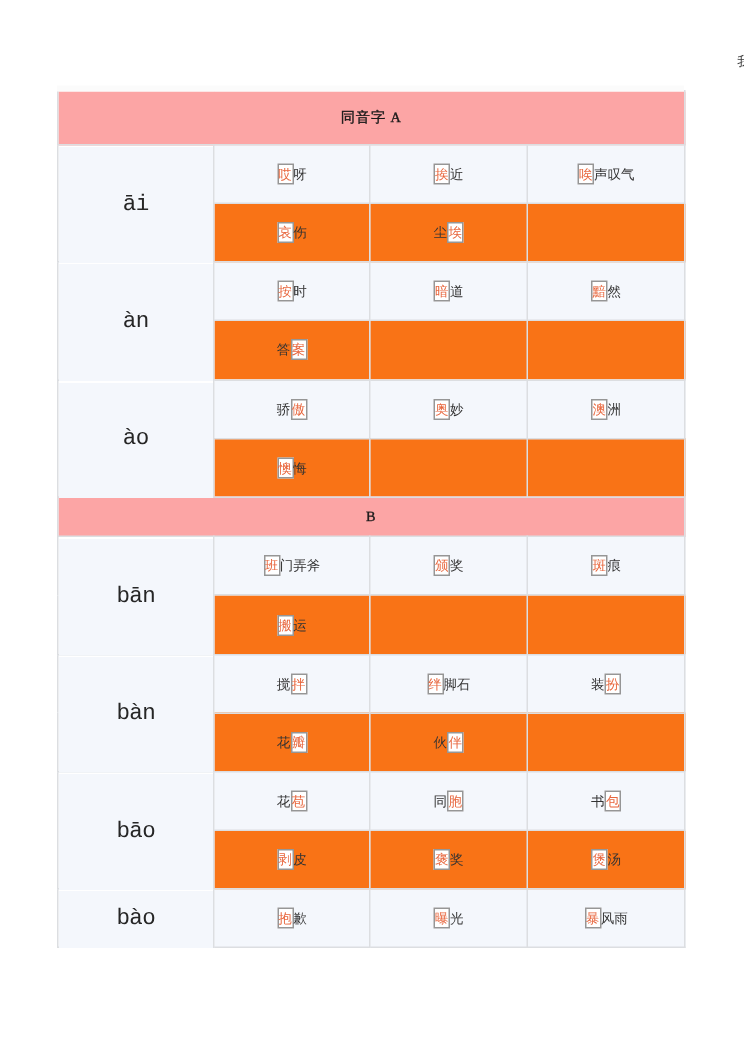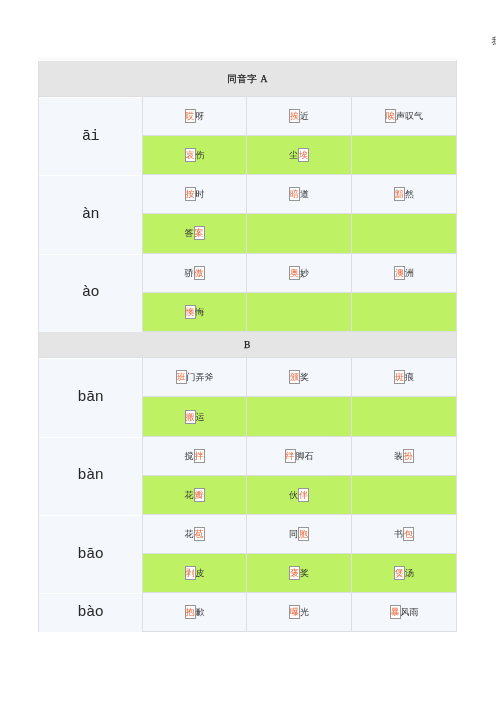--- a/index.html
+++ b/index.html
@@ -49,31 +49,31 @@
     vertical-align: middle;
   }
   col.c1 { width: 104px; }
   col.c2 { width: 104px; }
   col.c3 { width: 105px; }
   col.c4 { width: 105px; }
   tr.section-row { height: 26.5px; }
   tr.section-row.first { height: 36px; }
   tr.section-row.first td.section-header { border-top-color: #fbfbfb; }
   td.section-header {
-    background: #e5e5e5;
+    background: #fca5a5;
     font-family: "Liberation Serif", serif;
     font-size: 9.5px;
     line-height: 12px;
     color: #1a1a1a;
     letter-spacing: 0.6px;
     -webkit-text-stroke: 0.25px #1a1a1a;
   }
   tr.word-row { height: 39.15px; }
   tr.word-row.odd td { background: #f4f7fc; margin-left: 48px; }
-  tr.word-row.even td { background: #bef264; }
+  tr.word-row.even td { background: #f97316; }
   td.pinyin-cell {
     background: #f4f7fc !important;
     font-family: "Liberation Mono", monospace;
     font-size: 15px;
     line-height: 14px;
     position: relative;
     top: 1px;
     color: #262626;
     letter-spacing: -0.4px;
   }

